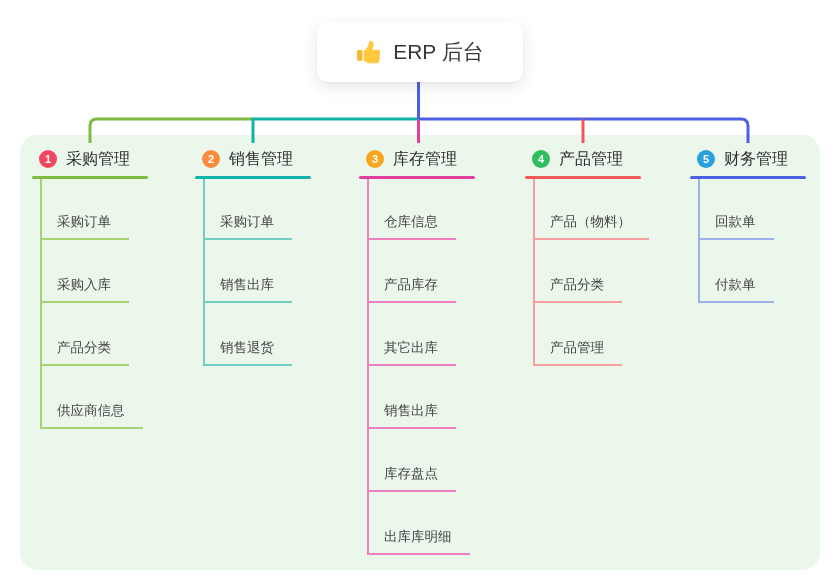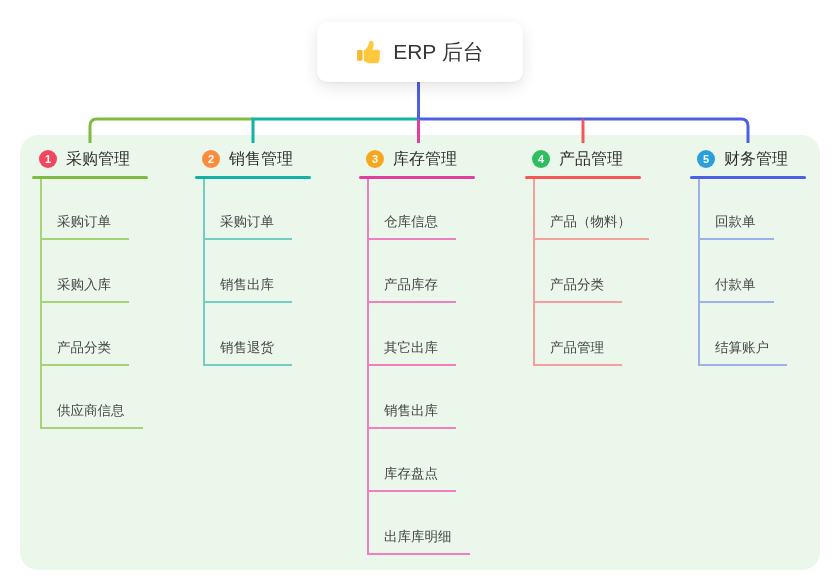--- a/index.html
+++ b/index.html
@@ -115,17 +115,16 @@
 
   <div class="branch" style="left: 690px; --accent: #4D5FE3; --light: #9CB0EA; --badge: #299FDB;">
     <div class="branch-header">
       <span class="badge">5</span>
       <span class="branch-title">财务管理</span>
     </div>
     <div class="branch-underline"></div>
     <div class="children">
       <div class="child">回款单</div>
       <div class="child">付款单</div>
-      <div class="child">结算账户</div>
     </div>
   </div>
 
 </div>
 
 </body></html>

